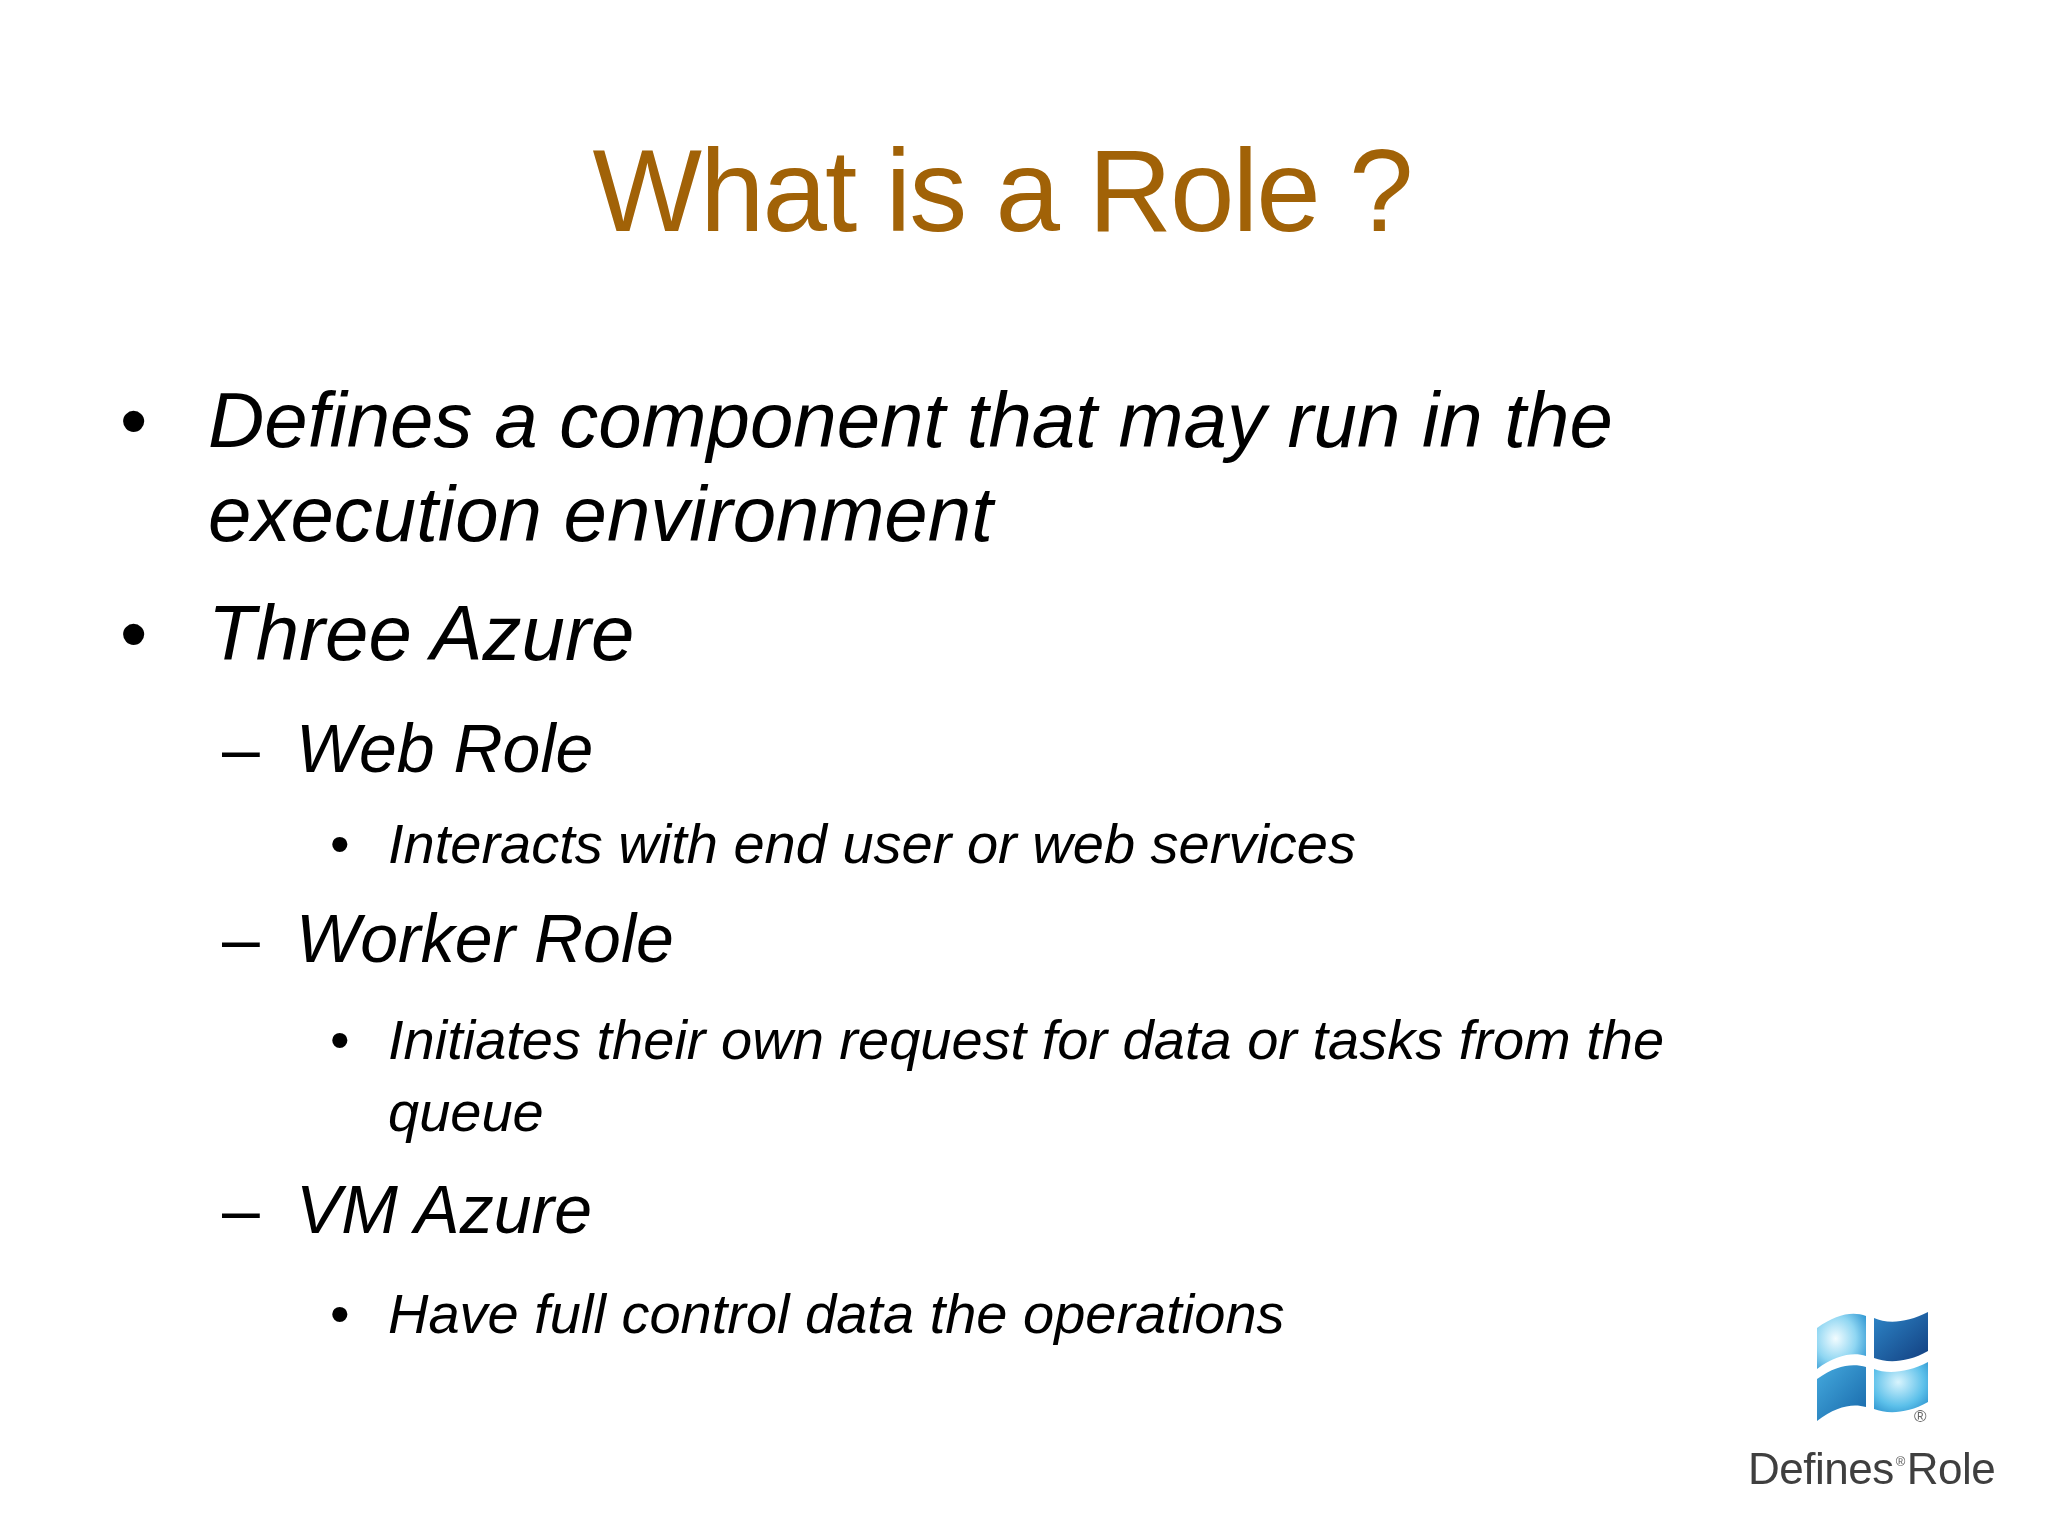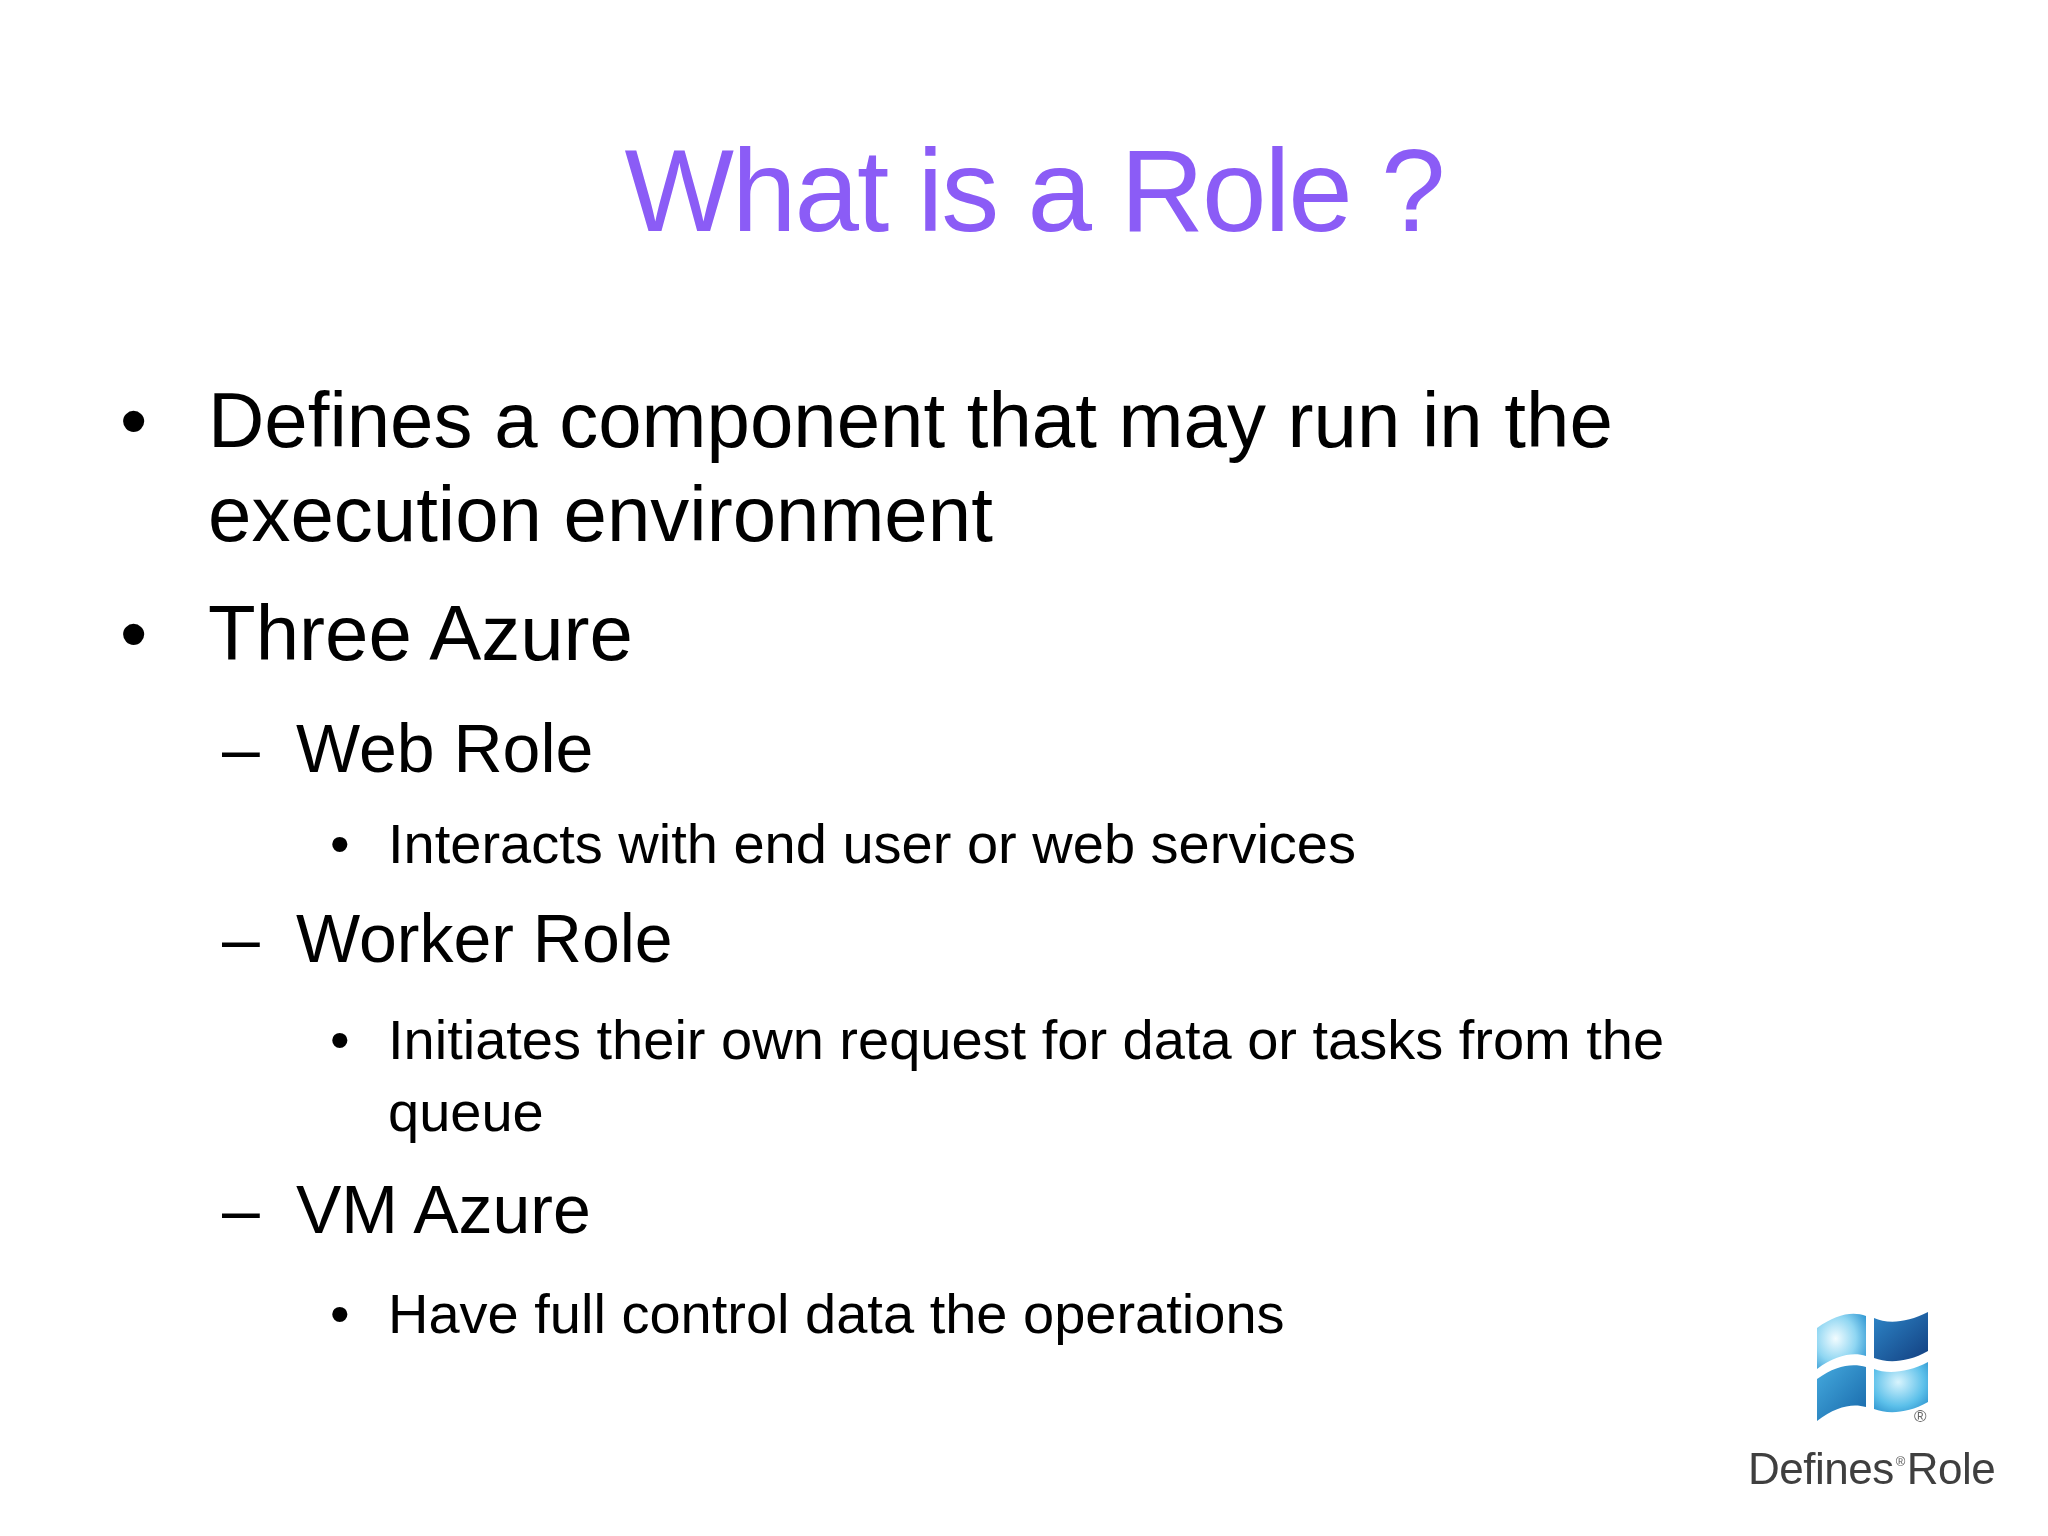--- a/index.html
+++ b/index.html
@@ -14,29 +14,28 @@
 
   .slide-title {
     position: absolute;
     top: 122px; left: 0;
     width: 2004px;
     text-align: center;
     font-size: 116px;
     letter-spacing: -2px;
     line-height: 1.2;
     white-space: nowrap;
-    color: #8b5cf6;
-    margin-left: 32px;
+    color: #a16207;
   }
 
   .content { position: absolute; top: 0; left: 0; width: 2048px; }
 
   .row { display: flex; align-items: flex-start; }
   .row .marker { flex: 0 0 auto; }
-  .row .txt { white-space: pre-line; }
+  .row .txt { white-space: pre-line; font-style: italic; }
 
   .l1 { font-size: 78px; line-height: 94px; padding-left: 120px; }
   .l1 .marker { width: 88px; }
 
   .l2 { font-size: 68px; line-height: 84px; padding-left: 222px; }
   .l2 .marker { width: 74px; }
 
   .l3 { font-size: 56px; line-height: 72px; padding-left: 330px; }
   .l3 .marker { width: 58px; }
 

